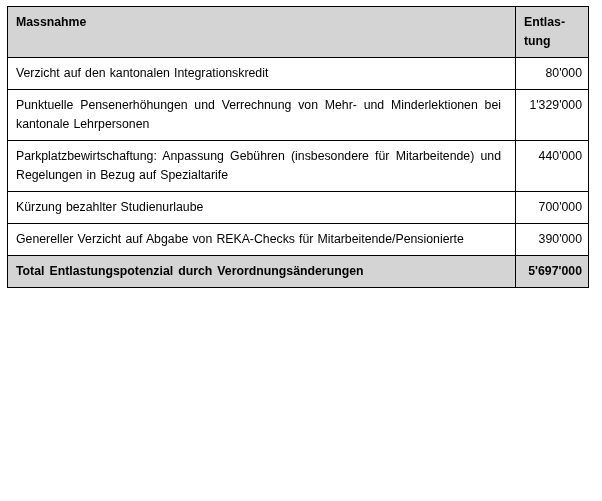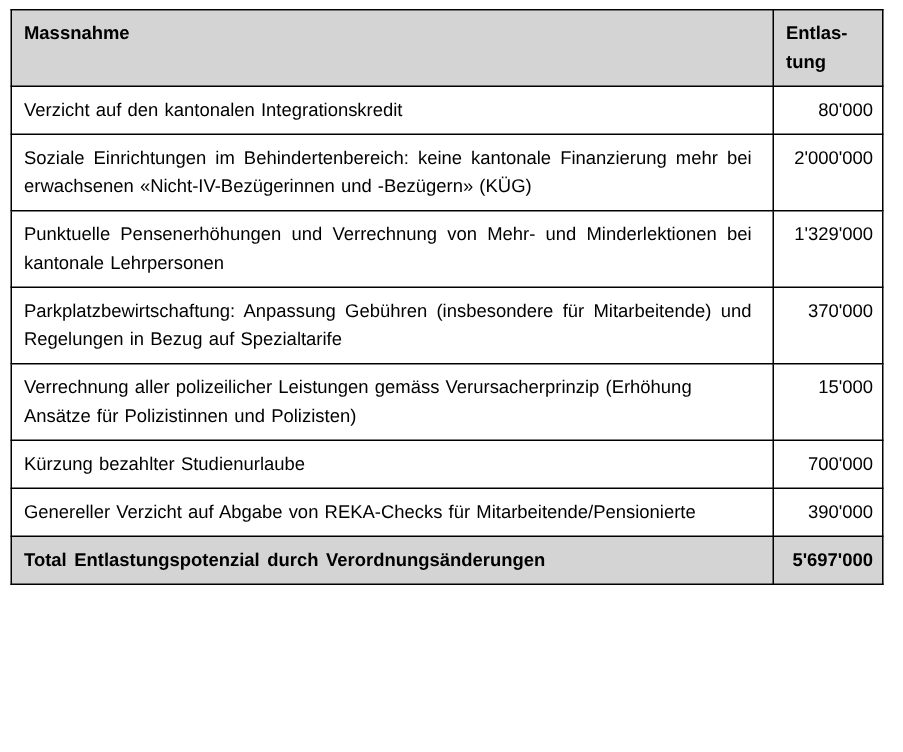--- a/index.html
+++ b/index.html
@@ -122,51 +122,37 @@
 
     <tbody>
 
       <tr class="single">
         <td class="measure">
           <span class="ln last">Verzicht auf den kantonalen Integrationskredit</span>
         </td>
         <td class="amount">80'000</td>
       </tr>
 
-      <tr class="double">
-        <td class="measure">
-          <span class="ln just">Soziale Einrichtungen im Behindertenbereich: keine kantonale Finanzierung mehr bei</span>
-          <span class="ln last">erwachsenen «Nicht-IV-Bezügerinnen und -Bezügern» (KÜG)</span>
-        </td>
-        <td class="amount">2'000'000</td>
-      </tr>
 
       <tr class="double">
         <td class="measure">
           <span class="ln just">Punktuelle Pensenerhöhungen und Verrechnung von Mehr- und Minderlektionen bei</span>
           <span class="ln last">kantonale Lehrpersonen</span>
         </td>
         <td class="amount">1'329'000</td>
       </tr>
 
       <tr class="double">
         <td class="measure">
           <span class="ln just">Parkplatzbewirtschaftung: Anpassung Gebühren (insbesondere für Mitarbeitende) und</span>
           <span class="ln last">Regelungen in Bezug auf Spezialtarife</span>
         </td>
-        <td class="amount">370'000</td>
+        <td class="amount">440'000</td>
       </tr>
 
-      <tr class="double">
-        <td class="measure nojustify">
-          <span class="ln last">Verrechnung aller polizeilicher Leistungen gemäss Verursacherprinzip (Erhöhung</span>
-          <span class="ln last">Ansätze für Polizistinnen und Polizisten)</span>
-        </td>
-        <td class="amount">15'000</td>
-      </tr>
 
 
 
 
       <tr class="single">
         <td class="measure">
           <span class="ln last">Kürzung bezahlter Studienurlaube</span>
         </td>
         <td class="amount">700'000</td>
       </tr>

